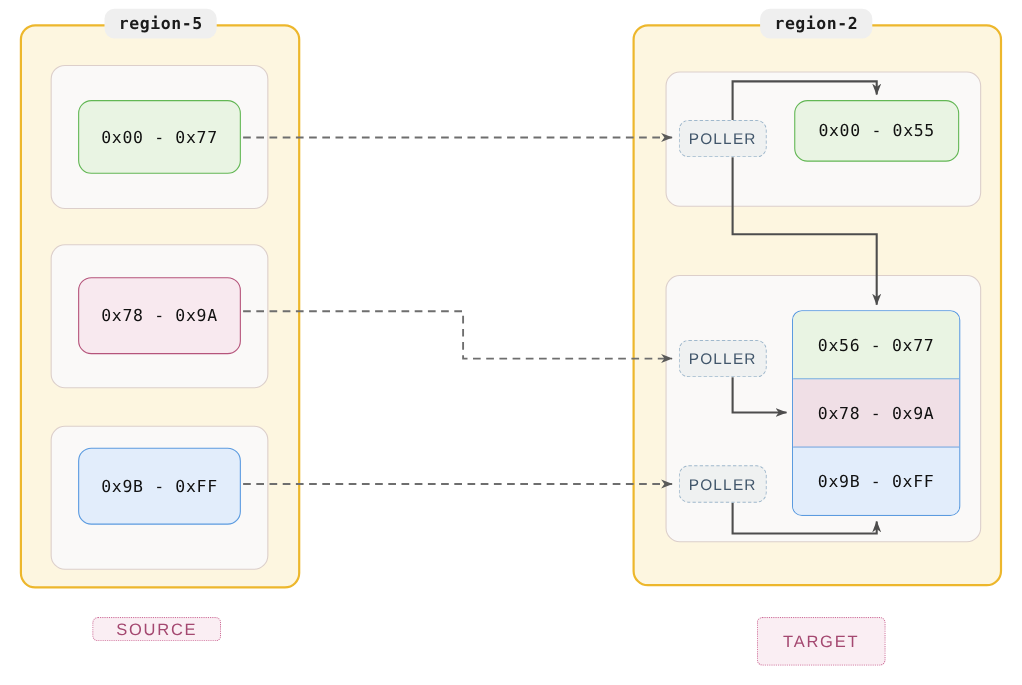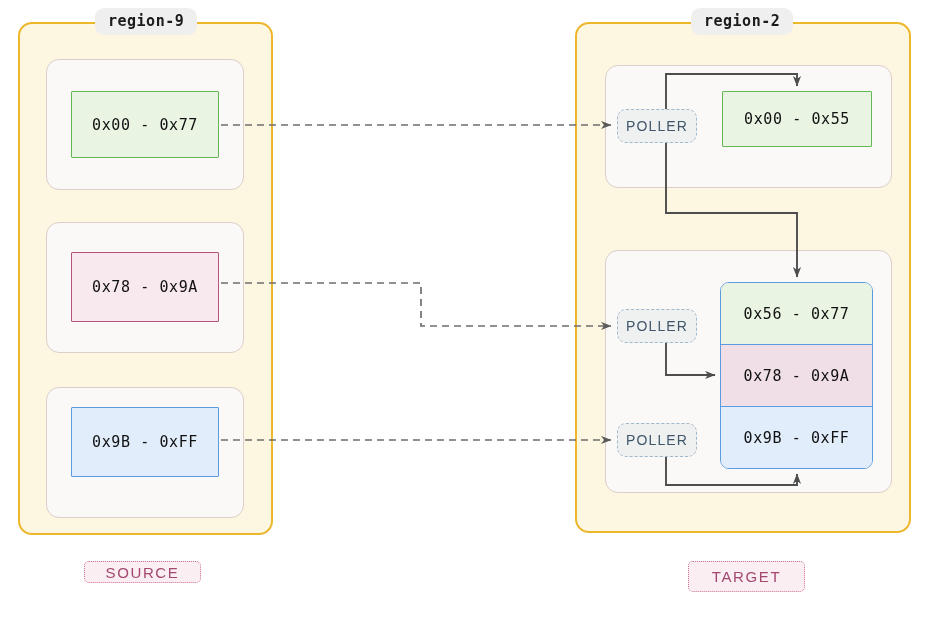--- a/index.html
+++ b/index.html
@@ -38,21 +38,21 @@
     background:#FAF9F8;
     border:1.4px solid #DCCFCB;
     border-radius:13px;
     box-sizing:border-box;
   }
 
   
   .blk{
     position:absolute;
     box-sizing:border-box;
-    border-radius:1px;
+    border-radius:12px;
     display:flex;align-items:center;justify-content:center;
     font-family:"DejaVu Sans Mono","Liberation Mono",monospace;
     font-size:15px;
     color:#111111;
     letter-spacing:0.6px;
     white-space:nowrap;
   }
   .blk-green{background:#E9F4E3;border:1.6px solid #63B755;}
   .blk-pink {background:#F8E9EF;border:1.6px solid #B5547B;}
   .blk-blue {background:#E2EDFB;border:1.6px solid #5B9BE0;}
@@ -109,21 +109,21 @@
   }
 
   svg.wires{position:absolute;left:0;top:0;width:929px;height:623px;overflow:visible;pointer-events:none;z-index:4;}
 </style>
 </head>
 <body>
 
 <div id="canvas">
 
   <div class="region" style="left:18px;top:22px;width:255px;height:513px;"></div>
-  <div class="region-title" style="left:95px;top:8px;">region-9</div>
+  <div class="region-title" style="left:95px;top:8px;">region-5</div>
 
   <div class="group" style="left:46px;top:59px;width:198px;height:131px;"></div>
   <div class="blk blk-green" style="left:71px;top:91px;width:148px;height:67px;">0x00 - 0x77</div>
 
   <div class="group" style="left:46px;top:222px;width:198px;height:131px;"></div>
   <div class="blk blk-pink" style="left:71px;top:252px;width:148px;height:70px;">0x78 - 0x9A</div>
 
   <div class="group" style="left:46px;top:387px;width:198px;height:131px;"></div>
   <div class="blk blk-blue" style="left:71px;top:407px;width:148px;height:70px;">0x9B - 0xFF</div>
 
@@ -139,21 +139,21 @@
   <div class="group" style="left:605px;top:250px;width:287px;height:243px;"></div>
   <div class="poller" style="left:617px;top:309px;width:80px;height:34px;">POLLER</div>
   <div class="poller" style="left:617px;top:423px;width:80px;height:34px;">POLLER</div>
 
   <div class="stack" style="left:720px;top:282px;width:153px;height:187px;">
     <div class="stack-seg seg-green">0x56 - 0x77</div>
     <div class="stack-seg seg-pink">0x78 - 0x9A</div>
     <div class="stack-seg seg-blue">0x9B - 0xFF</div>
   </div>
 
-  <div class="chip" style="left:688px;top:561px;width:117px;height:31px;">TARGET</div>
+  <div class="chip" style="left:688px;top:561px;width:117px;height:44px;">TARGET</div>
 
   <svg class="wires">
     <defs>
       <marker id="ah-dash" markerWidth="11" markerHeight="9" refX="10" refY="4.5" orient="auto" markerUnits="userSpaceOnUse">
         <path d="M0,0.4 L10.5,4.5 L0,8.6 L3,4.5 Z" fill="#5A5A5A"></path>
       </marker>
       <marker id="ah-solid" markerWidth="11" markerHeight="9" refX="10" refY="4.5" orient="auto" markerUnits="userSpaceOnUse">
         <path d="M0,0.4 L10.5,4.5 L0,8.6 L3,4.5 Z" fill="#4D4D4D"></path>
       </marker>
     </defs>

